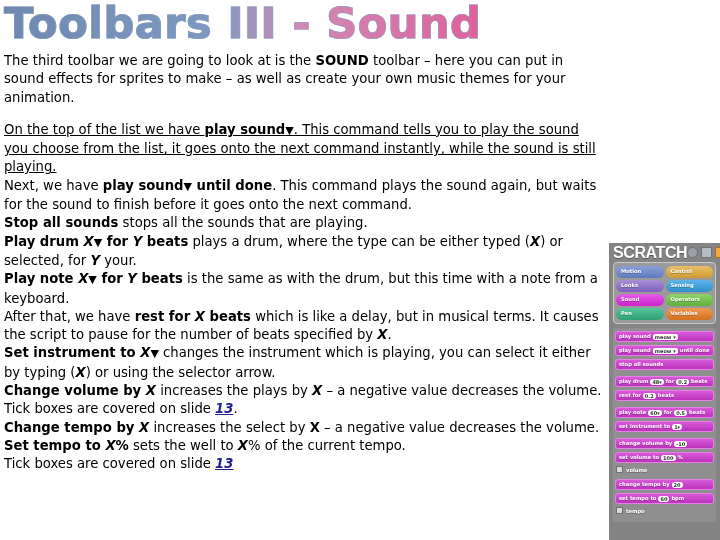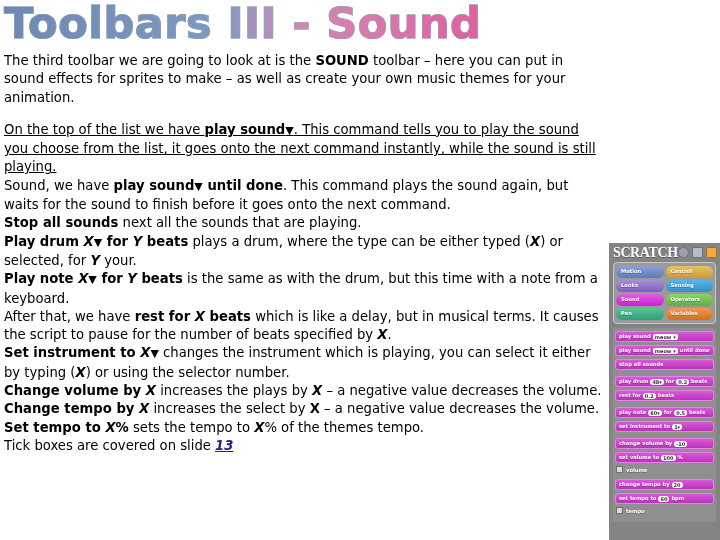--- a/index.html
+++ b/index.html
@@ -92,22 +92,22 @@
     overflow: hidden;
   }
   .sc-header {
     height: 18px;
     display: flex;
     align-items: center;
     padding: 1px 3px 0 4px;
     box-sizing: border-box;
   }
   .sc-logo {
-    font-family: Liberation Serif, serif;
-    font-size: 14px;
+    font-family: Liberation Sans, sans-serif;
+    font-size: 16px;
     font-weight: bold;
     color: #ffffff;
     letter-spacing: -0.4px;
     text-shadow: 0 1px 0 rgba(0,0,0,0.35);
     flex: 1;
   }
   .sc-icons { display: flex; gap: 3px; align-items: center; }
   .sc-ic {
     width: 9px; height: 9px;
     border-radius: 1px;
@@ -211,39 +211,40 @@
   <div class="title-text">Toolbars III - Sound</div>
   <div class="title-overlay">Toolbars III - Sound</div>
 </div>
 
 <div class="body-col">
 
   <p class="para"><span>The third toolbar we are going to look at is the </span><b>SOUND</b><span> toolbar – here you can put in sound effects for sprites to make – as well as create your own music themes for your animation.</span></p>
 
   <p class="para gap"><span>On the top of the list we have </span><b>play sound</b><b class="arrow">▼</b><span>.  This command tells you to play the sound you choose from the list, it goes onto the next command instantly, while the sound is still playing.</span></p>
 
-  <p class="para"><span>Sound, we have </span><b>play sound</b><b class="arrow">▼</b><b> until done</b><span>.  This command plays the sound again, but waits for the sound to finish before it goes onto the next command.</span></p>
-
-  <p class="para"><b>Stop all sounds</b><span> next all the sounds that are playing.</span></p>
+  <p class="para"><span>Next, we have </span><b>play sound</b><b class="arrow">▼</b><b> until done</b><span>.  This command plays the sound again, but waits for the sound to finish before it goes onto the next command.</span></p>
+
+  <p class="para"><b>Stop all sounds</b><span> stops all the sounds that are playing.</span></p>
 
   <p class="para"><b>Play drum </b><b class="ital">X</b><b class="arrow">▼</b><b> for </b><b class="ital">Y</b><b> beats</b><span> plays a drum, where the type can be either typed (</span><b class="ital">X</b><span>) or selected, for </span><b class="ital">Y</b><span> your.</span></p>
 
   <p class="para"><b>Play note </b><b class="ital">X</b><b class="arrow">▼</b><b> for </b><b class="ital">Y</b><b> beats</b><span> is the same as with the drum, but this time with a note from a keyboard.</span></p>
 
   <p class="para"><span>After that, we have </span><b>rest for </b><b class="ital">X</b><b> beats</b><span> which is like a delay, but in musical terms.  It causes the script to pause for the number of beats specified by </span><b class="ital">X</b><span>.</span></p>
 
-  <p class="para"><b>Set instrument to </b><b class="ital">X</b><b class="arrow">▼</b><span>  changes the instrument which is playing, you can select it either by typing (</span><b class="ital">X</b><span>) or using the selector number.</span></p>
+  <p class="para"><b>Set instrument to </b><b class="ital">X</b><b class="arrow">▼</b><span>  changes the instrument which is playing, you can select it either by typing (</span><b class="ital">X</b><span>) or using the selector arrow.</span></p>
 
   <p class="para"><b>Change volume by </b><b class="ital">X</b><span> increases the plays by </span><b class="ital">X</b><span> – a negative value decreases the volume.</span></p>
 
 
+  <p class="para"><span>Tick boxes are covered on slide </span><a href="#" class="slide-link">13</a><span>.</span></p>
 
   <p class="para"><b>Change tempo by </b><b class="ital">X</b><span> increases the select by </span><b>X</b><span> – a negative value decreases the volume.</span></p>
 
-  <p class="para"><b>Set tempo to </b><b class="ital">X</b><b>%</b><span> sets the tempo to </span><b class="ital">X</b><span>% of the themes tempo.</span></p>
+  <p class="para"><b>Set tempo to </b><b class="ital">X</b><b>%</b><span> sets the well to </span><b class="ital">X</b><span>% of the current tempo.</span></p>
 
   <p class="para"><span>Tick boxes are covered on slide </span><a href="#" class="slide-link">13</a></p>
 
 </div>
 
 <div class="scratch-panel">
 
   <div class="sc-header">
     <div class="sc-logo">SCRATCH</div>
     <div class="sc-icons">

